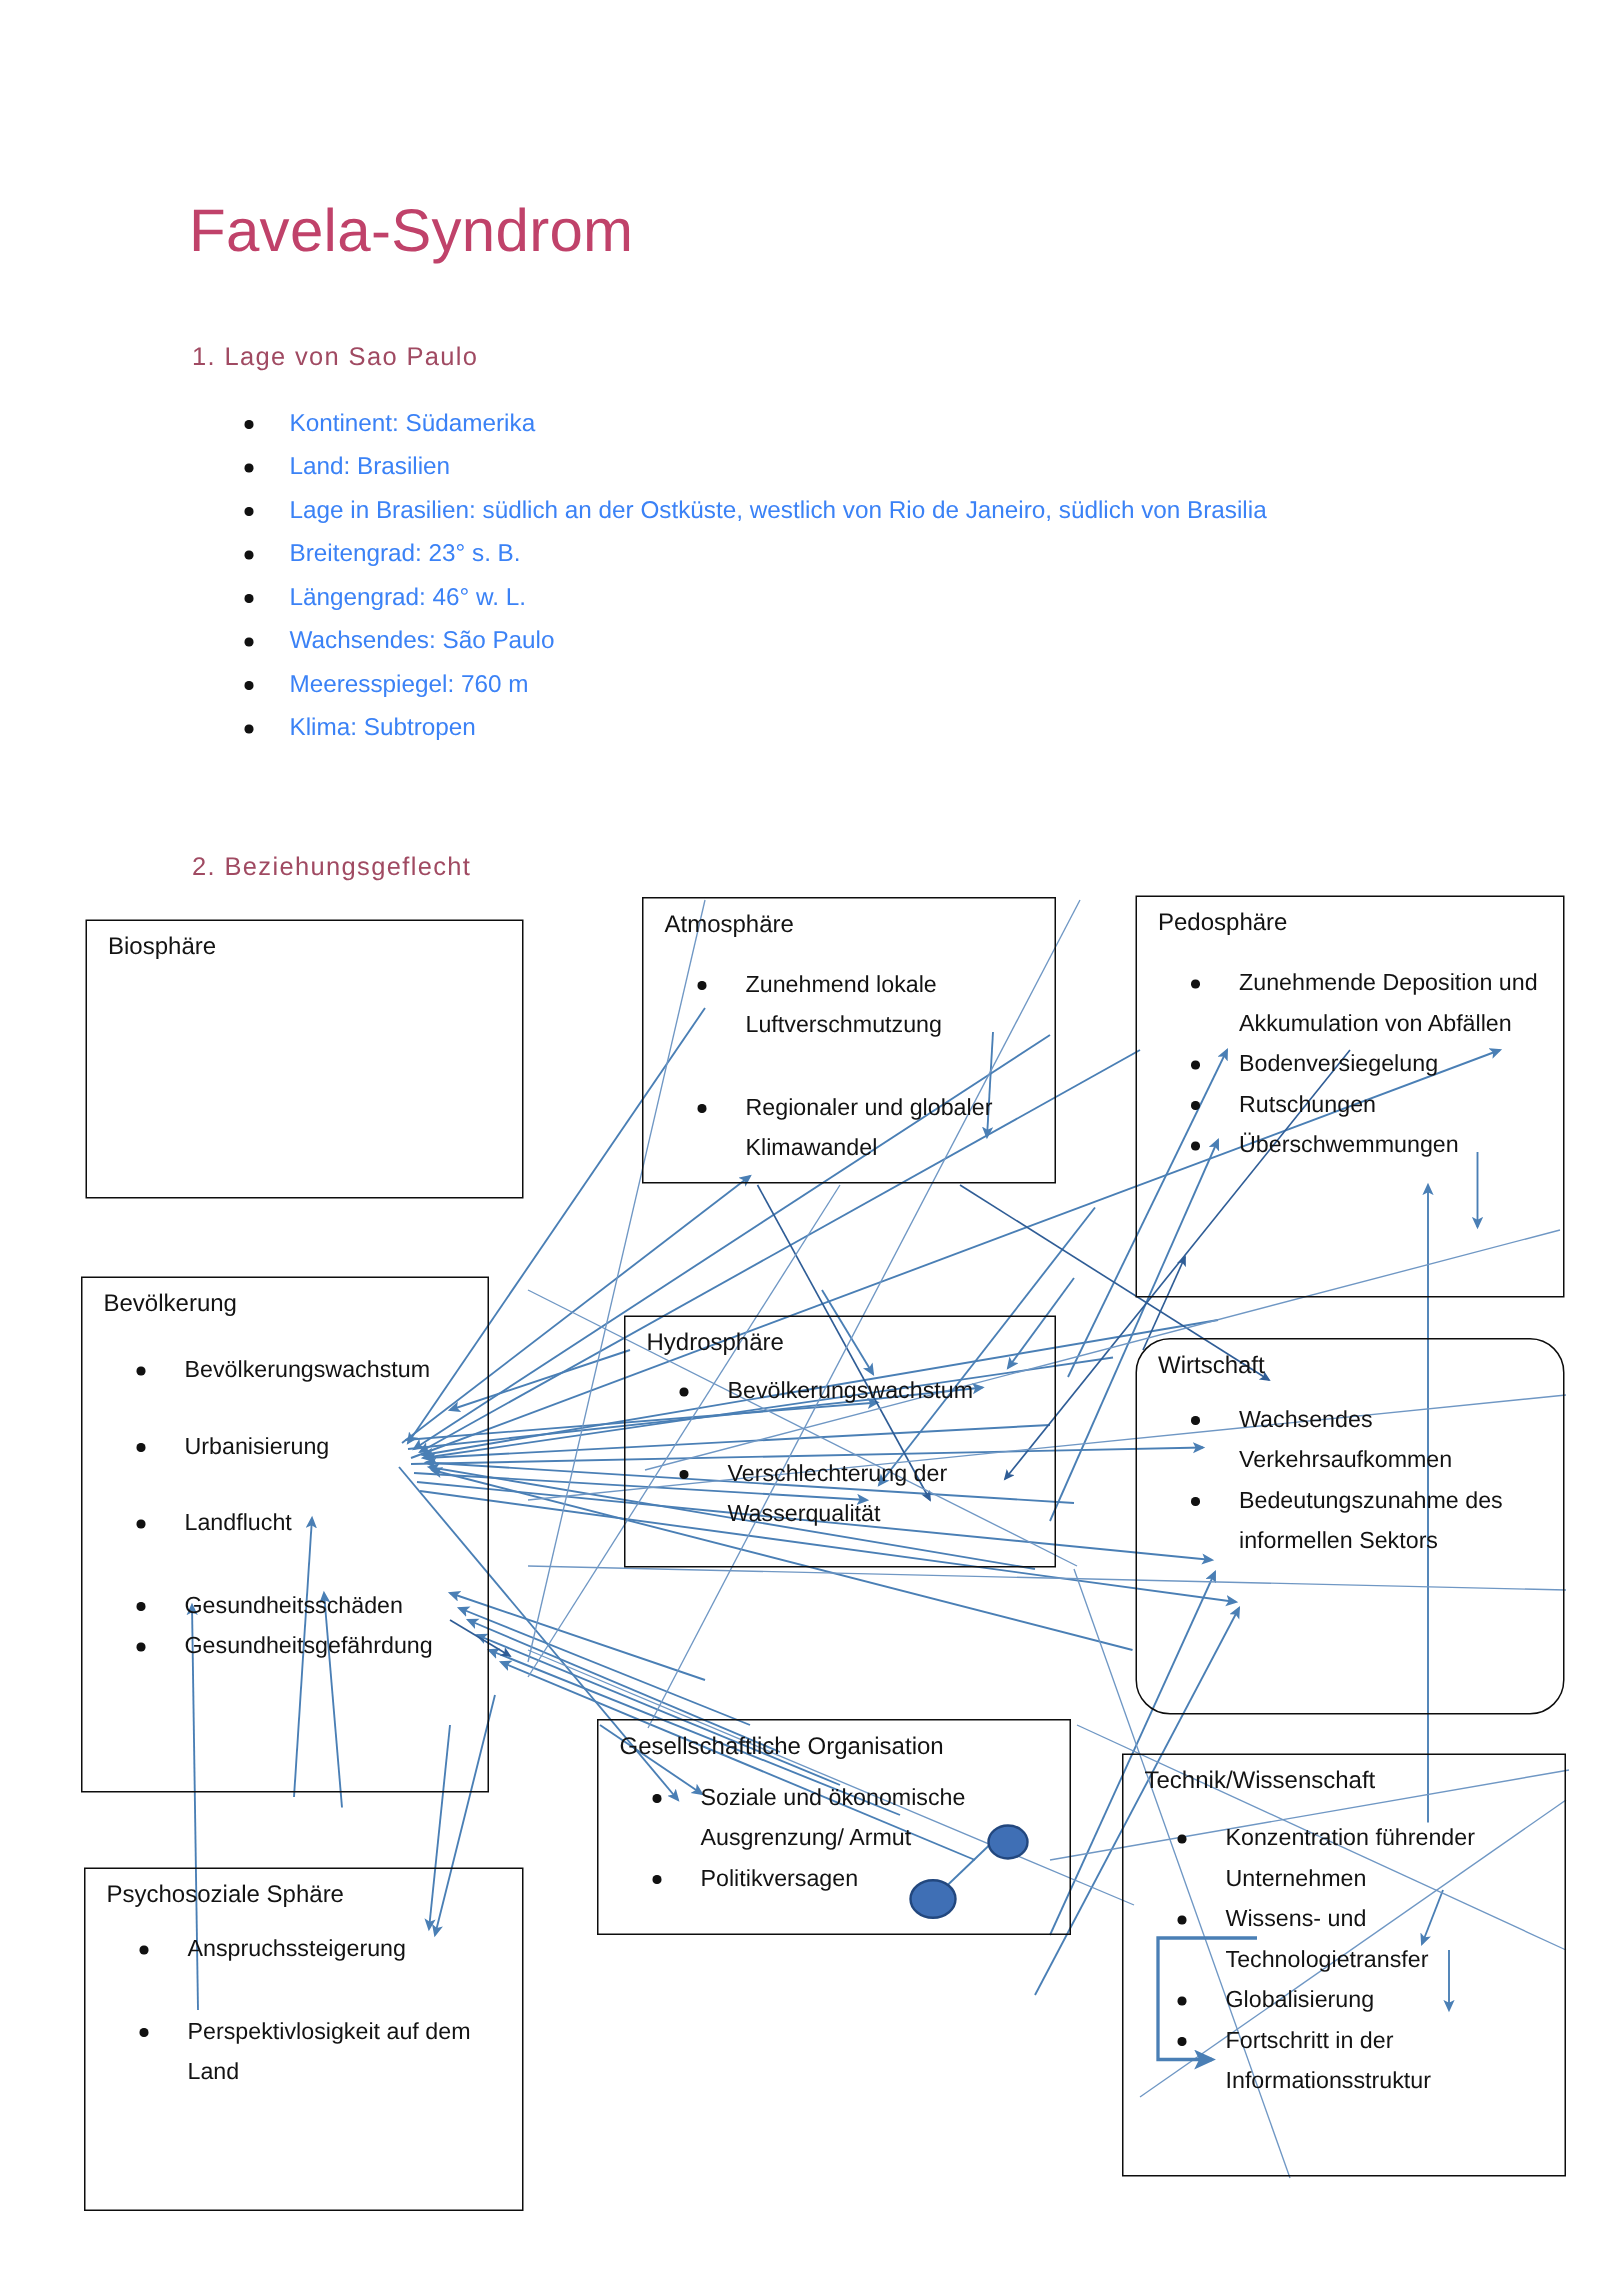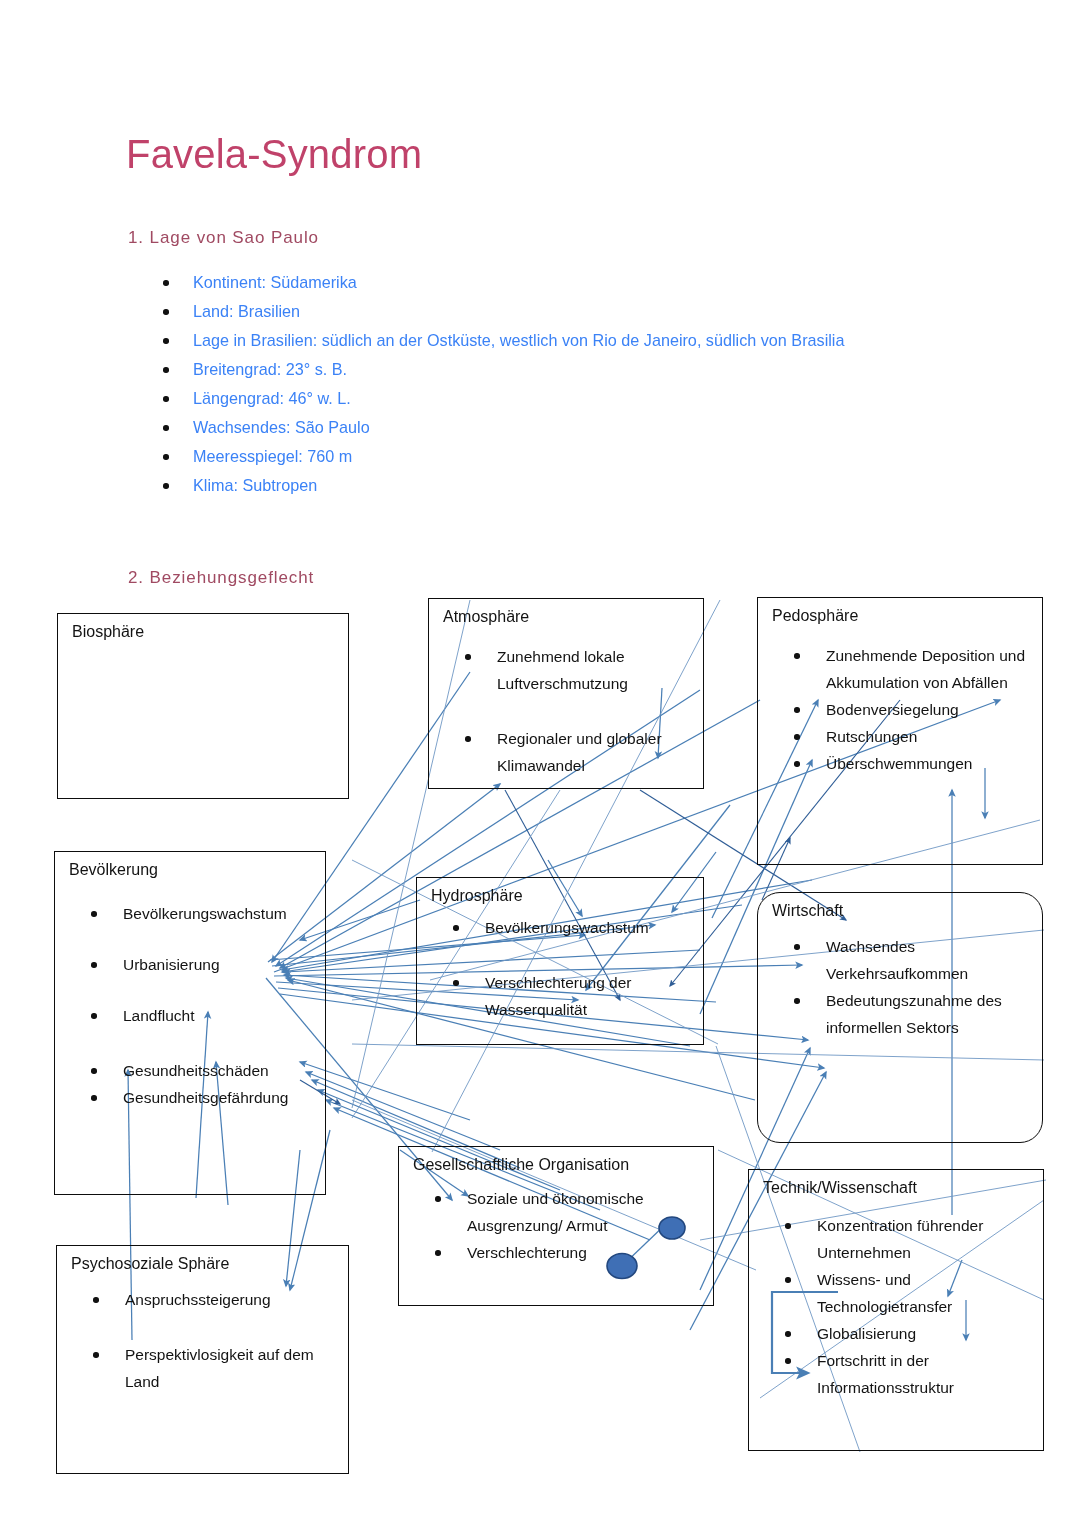--- a/index.html
+++ b/index.html
@@ -127,21 +127,21 @@
   .box-list.spaced li { margin-bottom: 28px; }
   .box-list.tight li { margin-bottom: 0; }
 
   
   #box-biosphaere          { left: 57px;  top: 613px;  width: 292px; height: 186px; }
   #box-atmosphaere         { left: 428px; top: 598px;  width: 276px; height: 191px; }
   #box-pedosphaere         { left: 757px; top: 597px;  width: 286px; height: 268px; }
   #box-bevoelkerung        { left: 54px;  top: 851px;  width: 272px; height: 344px; }
   #box-hydrosphaere        { left: 416px; top: 877px;  width: 288px; height: 168px; padding-left: 20px; }
   #box-wirtschaft          { left: 757px; top: 892px;  width: 286px; height: 251px; border-radius: 23px; }
-  #box-gesellschaft        { left: 398px; top: 1146px; width: 316px; height: 160px; padding-left: 16px; }
+  #box-gesellschaft        { left: 398px; top: 1146px; width: 316px; height: 144px; padding-left: 16px; }
   #box-technik             { left: 748px; top: 1169px; width: 296px; height: 282px; }
   #box-psychosozial        { left: 56px;  top: 1245px; width: 293px; height: 229px; }
 
   #box-biosphaere .box-list   { top: 44px; }
   #box-atmosphaere .box-list  { top: 44px; }
   #box-pedosphaere .box-list  { top: 44px; }
   #box-bevoelkerung .box-list { top: 48px; }
   #box-hydrosphaere .box-list { top: 36px; }
   #box-wirtschaft .box-list   { top: 40px; }
   #box-gesellschaft .box-list { top: 38px; }
@@ -322,21 +322,21 @@
       <ul class="box-list tight">
         <li>Wachsendes Verkehrsaufkommen</li>
         <li>Bedeutungszunahme des informellen Sektors</li>
       </ul>
     </div>
 
     <div class="sphere-box" id="box-gesellschaft">
       <div class="box-title">Gesellschaftliche Organisation</div>
       <ul class="box-list tight">
         <li>Soziale und ökonomische Ausgrenzung/ Armut</li>
-        <li>Verschlechterung</li>
+        <li>Politikversagen</li>
       </ul>
     </div>
 
     <div class="sphere-box" id="box-technik">
       <div class="box-title">Technik/Wissenschaft</div>
       <ul class="box-list tight">
         <li>Konzentration führender Unternehmen</li>
         <li>Wissens- und Technologietransfer</li>
         <li>Globalisierung</li>
         <li>Fortschritt in der Informationsstruktur</li>

